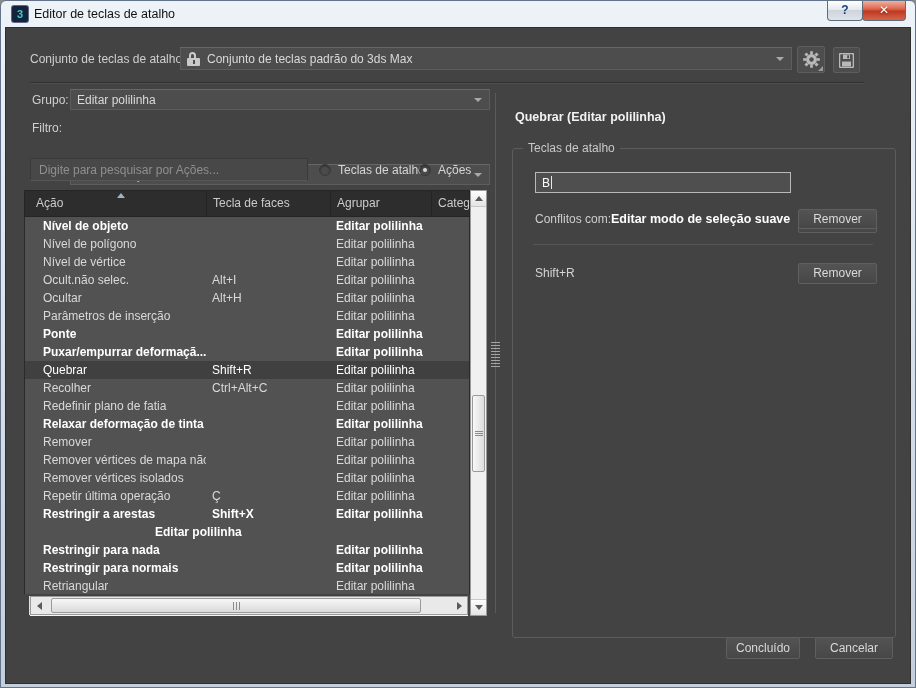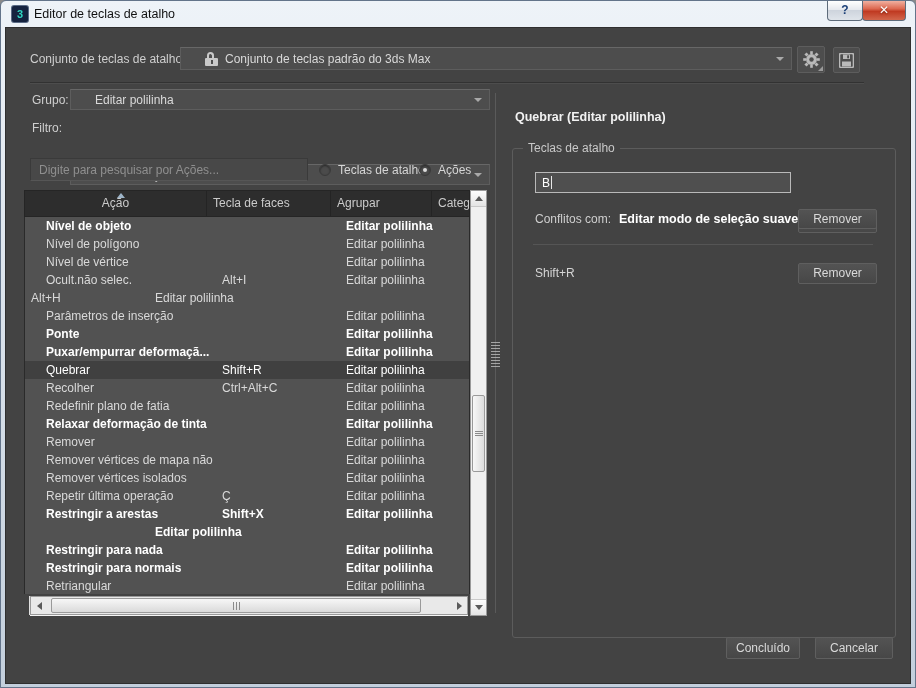--- a/index.html
+++ b/index.html
@@ -37,21 +37,21 @@
   }
   .content{
     position:relative; width:906px; height:657px;
     background:#434343; border:1px solid #2f2f2f; overflow:hidden;
   }
   .lbl{ position:absolute; color:#cfcfcf; font-size:12px; }
   
   .combo{
     position:absolute; background:#4d4d4d; border:1px solid #5d5d5d;
     border-top-color:#676767; color:#d9d9d9; font-size:12px;
-    display:flex; align-items:center; padding:0 22px 0 24px;
+    display:flex; align-items:center; padding:0 22px 0 6px;
   }
   .combo .arrow{
     position:absolute; right:7px; top:50%; margin-top:-2px;
     width:0; height:0; border-left:4px solid transparent;
     border-right:4px solid transparent; border-top:4px solid #a9a9a9;
   }
   
   .lock{ position:relative; width:13px; height:14px; margin-right:7px; flex:0 0 auto;}
   .lock .shackle{ position:absolute; left:2px; top:0; width:7px; height:7px;
     border:2px solid #c9c9c9; border-bottom:none; border-radius:4px 4px 0 0;}
@@ -77,35 +77,35 @@
   .radio .dot{ width:12px; height:12px; border-radius:50%;
     background:#4b4b4b; border:1px solid #3a3a3a;
     box-shadow:inset 0 1px 2px rgba(0,0,0,.45); position:relative;}
   .radio.checked .dot::after{ content:""; position:absolute; left:3px; top:3px;
     width:4px; height:4px; border-radius:50%; background:#dcdcdc;}
   
   .table{ position:absolute; left:18px; top:162px; width:446px; }
   .thead{ position:relative; display:flex; height:27px; background:#2d2d2d;
     border:1px solid #252525; color:#cbcbcb; font-size:12px; line-height:25px;}
   .th{ overflow:hidden; white-space:nowrap; }
-  .th.h0{ width:181px; padding-left:0;text-align:center;}
+  .th.h0{ width:181px; padding-left:11px;}
   .th.h1{ width:124px; padding-left:6px; border-left:1px solid #242424;}
   .th.h2{ width:101px; padding-left:6px; border-left:1px solid #242424;}
   .th.h3{ flex:1; padding-left:6px; border-left:1px solid #242424;}
   .sort-arrow{ position:absolute; left:92px; top:2px; width:0; height:0;
     border-left:4px solid transparent; border-right:4px solid transparent;
     border-bottom:5px solid #9db4c8;}
   .tbody{ position:relative; height:377px; overflow:hidden; background:#525252;
     border-left:1px solid #2a2a2a; border-right:1px solid #2a2a2a;}
   .trow{ display:flex; height:18px; line-height:18px; font-size:12px;
     color:#d9d9d9; white-space:nowrap;}
   .trow.bold{ font-weight:bold; color:#ffffff;}
   .trow.selected{ background:#404040; color:#ffffff;}
   .tcell{ overflow:hidden; }
-  .tcell.c0{ width:181px; padding-left:11px;margin-left:10px;}
+  .tcell.c0{ width:181px; padding-left:18px;}
   .tcell.c1{ width:124px; padding-left:6px;}
   .tcell.c2{ flex:1; padding-left:6px;}
   
   .vscroll{ position:absolute; left:464px; top:162px; width:17px; height:426px;
     background:#f0f0f0; border:1px solid #9a9a9a;}
   .vscroll .arr{ position:absolute; left:0; width:15px; height:16px;
     background:linear-gradient(#fdfdfd,#e4e4e4); display:flex;
     align-items:center; justify-content:center;}
   .vscroll .arr.up{ top:0; border-bottom:1px solid #c9c9c9;}
   .vscroll .arr.down{ bottom:0; border-top:1px solid #c9c9c9;}
@@ -155,21 +155,21 @@
     display:flex; align-items:center; padding-left:6px;}
   .caret{ display:inline-block; width:1px; height:13px; background:#e8e8e8;
     margin-left:1px;}
   .btn{ background:linear-gradient(#535353,#474747); border:1px solid #5f5f5f;
     border-radius:2px; color:#d9d9d9; font-size:12px; text-align:center;
     font-family:"Liberation Sans","DejaVu Sans",sans-serif;}
   .btn.disabled{ color:#8a8a8a;margin-top:40px;}
   .gb-btn{ position:absolute; width:79px; height:21px; line-height:19px;}
   .conflict-row{ position:absolute; left:22px; top:63px; font-size:12px;
     color:#cfcfcf; white-space:nowrap;}
-  .conflict-row b{ color:#ffffff; margin-left:8px; font-size:12.5px;}
+  .conflict-row b{ color:#ffffff; margin-left:0; font-size:12.5px;}
   .gb-divider{ position:absolute; left:20px; top:95px; width:340px; height:1px;
     background:#555555;}
   .assigned-key{ position:absolute; left:22px; top:117px; font-size:12px; color:#d5d5d5;}
   
   .footer-btn{ position:absolute; height:22px; line-height:20px;}
   .separator{ position:absolute; left:24px; top:54px; width:834px; height:1px;
     background:#323232; box-shadow:0 1px 0 #4d4d4d;}
   
   svg{ display:block; }
 </style>
@@ -271,20 +271,21 @@
             <div class="tcell c0">Nível de vértice</div>
             <div class="tcell c1"></div>
             <div class="tcell c2">Editar polilinha</div>
           </div>
           <div class="trow">
             <div class="tcell c0">Ocult.não selec.</div>
             <div class="tcell c1">Alt+I</div>
             <div class="tcell c2">Editar polilinha</div>
           </div>
           <div class="trow">
+            <div class="tcell c0">Ocultar</div>
             <div class="tcell c1">Alt+H</div>
             <div class="tcell c2">Editar polilinha</div>
           </div>
           <div class="trow">
             <div class="tcell c0">Parâmetros de inserção</div>
             <div class="tcell c1"></div>
             <div class="tcell c2">Editar polilinha</div>
           </div>
           <div class="trow bold">
             <div class="tcell c0">Ponte</div>

